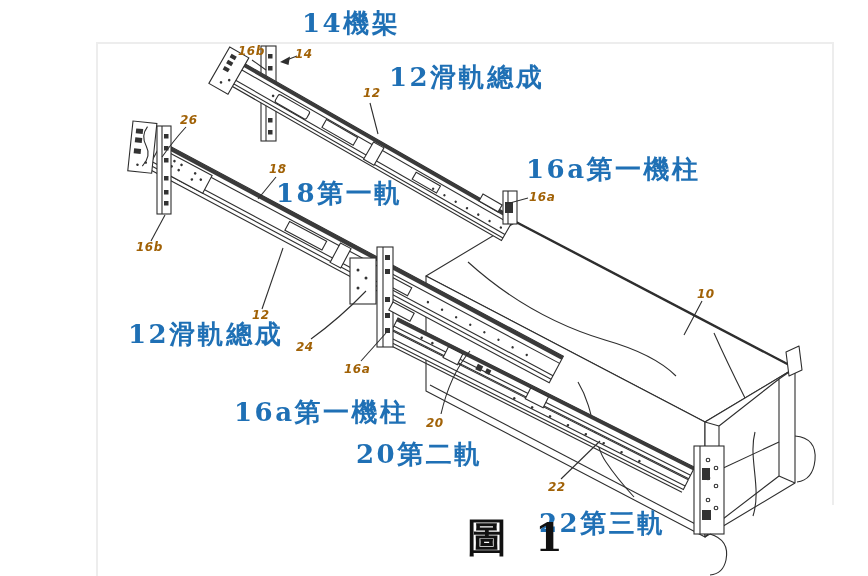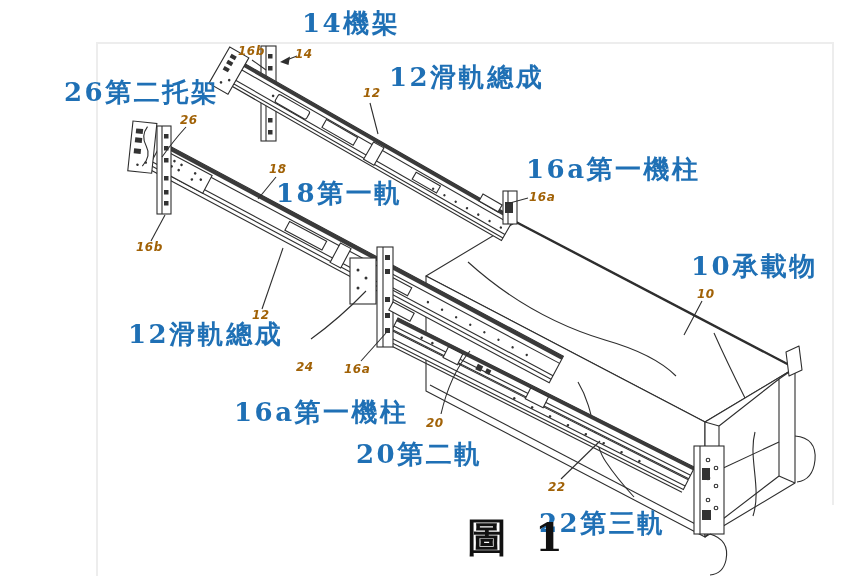--- a/index.html
+++ b/index.html
@@ -196,39 +196,37 @@
       <path d="M311,339 Q340,318 366,291"></path>
       <path d="M361,361 L386,333"></path>
       <path d="M528,198 L506,204"></path>
       <path d="M702,301 L684,335"></path>
       <path d="M441,414 Q450,375 470,351"></path>
       <path d="M561,479 L600,441"></path>
     </g>
   </svg>
 
   <div class="lbl" style="left:302px;top:10px">14機架</div>
-  <div class="lbl" style="left:64px;top:79px">26第二托架</div>
   <div class="lbl" style="left:389px;top:64px">12滑軌總成</div>
   <div class="lbl" style="left:526px;top:156px">16a第一機柱</div>
   <div class="lbl" style="left:276px;top:180px">18第一軌</div>
-  <div class="lbl" style="left:691px;top:253px">10承載物</div>
   <div class="lbl" style="left:128px;top:321px">12滑軌總成</div>
   <div class="lbl" style="left:234px;top:399px">16a第一機柱</div>
   <div class="lbl" style="left:356px;top:441px">20第二軌</div>
   <div class="lbl" style="left:539px;top:510px">22第三軌</div>
 
   <div class="cap" style="left:467px;top:510px">圖 1</div>
 
   <div class="ref" style="left:238px;top:44px">16b</div>
   <div class="ref" style="left:295px;top:47px">14</div>
   <div class="ref" style="left:363px;top:86px">12</div>
   <div class="ref" style="left:180px;top:113px">26</div>
   <div class="ref" style="left:269px;top:162px">18</div>
   <div class="ref" style="left:136px;top:240px">16b</div>
   <div class="ref" style="left:252px;top:308px">12</div>
-  <div class="ref" style="left:296px;top:360px">24</div>
+  <div class="ref" style="left:296px;top:340px">24</div>
   <div class="ref" style="left:344px;top:362px">16a</div>
   <div class="ref" style="left:529px;top:190px">16a</div>
   <div class="ref" style="left:697px;top:287px">10</div>
   <div class="ref" style="left:426px;top:416px">20</div>
   <div class="ref" style="left:548px;top:480px">22</div>
 
 </div>
 
 </body></html>

